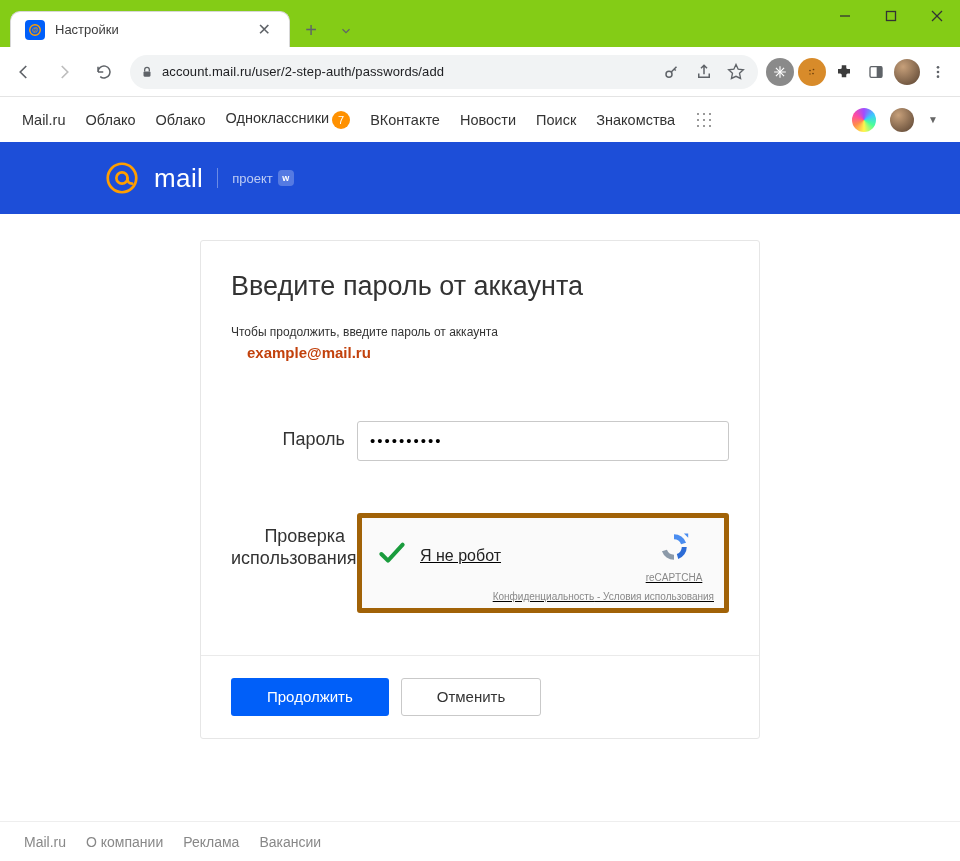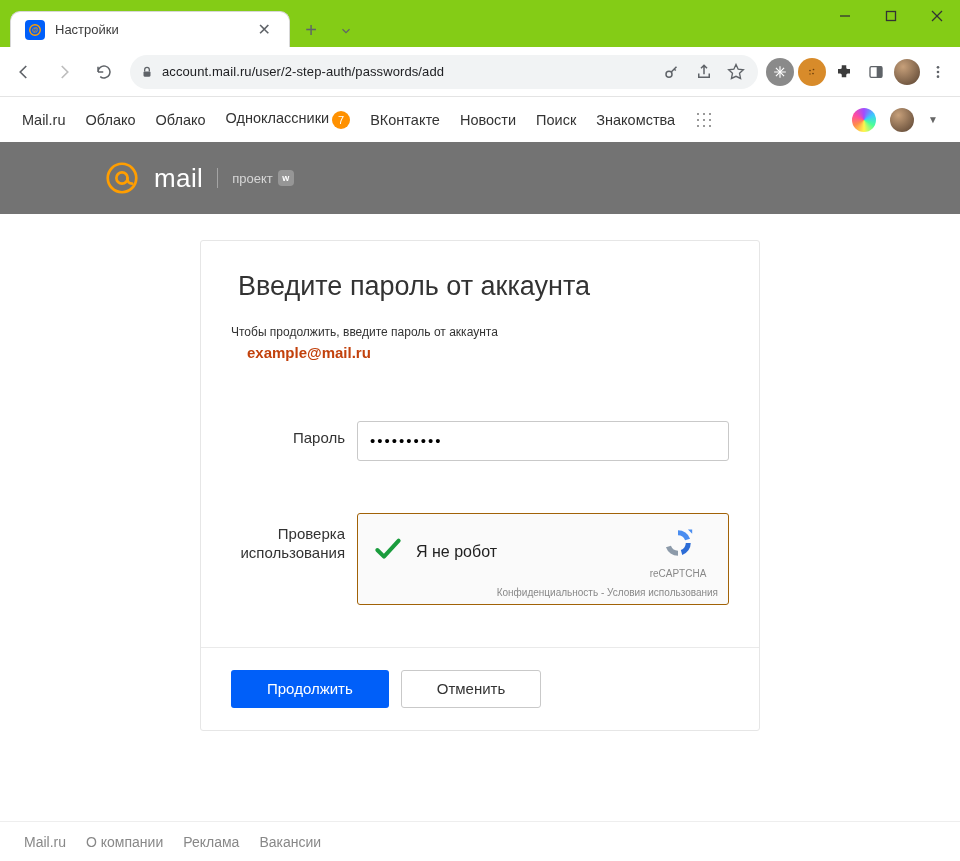--- a/index.html
+++ b/index.html
@@ -33,43 +33,43 @@
   .mail-topbar { height: 45px; display: flex; align-items: center; padding: 0 22px; gap: 20px; }
   .mail-topbar a { font-size: 14.5px; color: #333; text-decoration: none; cursor: pointer; }
   .badge-count { display:inline-flex; width:18px; height:18px; border-radius:50%; background:#ff9100; color:#fff; font-size:11px; align-items:center; justify-content:center; margin-left:3px; vertical-align: middle; }
   .apps-grid { width:18px; height:18px; background-image: radial-gradient(circle, #9a9a9a 1.4px, transparent 1.5px); background-size: 6px 6px; }
   .topbar-right { margin-left: auto; display:flex; align-items:center; gap:14px; }
   .gradient-circle { width:24px; height:24px; border-radius:50%; background: conic-gradient(#a24bff, #3cc8ff, #4bff9a, #fff64b, #ff8b4b, #ff4ba2, #a24bff); }
   .avatar-top { width:24px; height:24px; border-radius:50%; background: radial-gradient(circle at 35% 30%, #c7a07a, #56402f); }
   .caret-down { font-size:10px; color:#666; }
 
   
-  .blue-header { height: 72px; background: #737373; display: flex; align-items: center; padding-left: 104px; gap: 14px; }
+  .blue-header { height: 72px; background: #1d4ed8; display: flex; align-items: center; padding-left: 104px; gap: 14px; }
   .at-logo { width: 36px; height: 36px; }
   .mail-word { font-size: 26px; font-weight: 400; color: #fff; letter-spacing: 0.4px; }
   .divider-v { width:1px; height:20px; background: rgba(255,255,255,0.35); }
   .proekt { font-size: 13px; color: rgba(255,255,255,0.7); display:flex; align-items:center; gap:5px; }
   .vk-badge { width:16px; height:16px; border-radius:4px; background: rgba(255,255,255,0.25); display:flex; align-items:center; justify-content:center; color:#fff; font-size:9px; font-weight:700; }
 
   
   .page { background: #fff; padding: 26px 0 20px; }
   .card { width: 560px; margin: 0 auto; border: 1px solid #e6e6e6; border-radius: 3px; background: #fff; }
   .card-body { padding: 30px 30px 42px; }
-  .card h1 { font-size: 27px; font-weight: 400; color: #333; margin-bottom: 22px; margin-left: 7px; }
+  .card h1 { font-size: 27px; font-weight: 400; color: #333; margin-bottom: 22px; }
   .card .hint { font-size: 12px; color: #333; line-height: 1.4; }
   .card .email { font-size: 15px; color: #c2410c; font-weight:700; margin-top: 3px; margin-left: 16px; }
 
   .form-row { display: flex; align-items: flex-start; margin-top: 60px; }
   .form-row.row2 { margin-top: 52px; align-items: flex-start; }
-  .form-label { width: 126px; font-size: 15px; color: #333; text-align: right; padding-right: 12px; padding-top: 8px; }
+  .form-label { width: 126px; font-size: 18px; color: #333; text-align: right; padding-right: 12px; padding-top: 8px; }
   .form-label.twoline { padding-top: 12px; line-height: 1.25; }
   .form-field { flex: 1; }
   .pw-input { width: 100%; height: 40px; border: 1px solid #c9c9c9; border-radius: 3px; padding: 0 12px; font-size: 15px; letter-spacing: 2px; }
 
-  .captcha-box { border: 1px solid #a16207; border-radius: 3px; background: #fafafa; padding: 12px 10px 6px 14px; display: flex; flex-direction: column; }
+  .captcha-box { border: 5px solid #a16207; border-radius: 3px; background: #fafafa; padding: 12px 10px 6px 14px; display: flex; flex-direction: column; text-decoration: underline; }
   .captcha-top { display: flex; align-items: center; }
   .check { color: #1a9c3d; margin-right: 12px; }
   .captcha-label { font-size: 16px; color: #222; flex: 1; }
   .recaptcha-logo { text-align: center; width: 80px; }
   .recaptcha-logo .rc-icon { margin: 0 auto 4px; }
   .recaptcha-logo .rc-text { font-size: 10px; color: #888; }
   .captcha-links { text-align: right; font-size: 10px; color: #888; margin-top: 8px; }
 
   .card-footer { border-top: 1px solid #eaeaea; padding: 22px 30px; display: flex; gap: 12px; }
   .btn { height: 38px; padding: 0 35px; border-radius: 3px; font-size: 15px; cursor: pointer; border: 1px solid transparent; }

